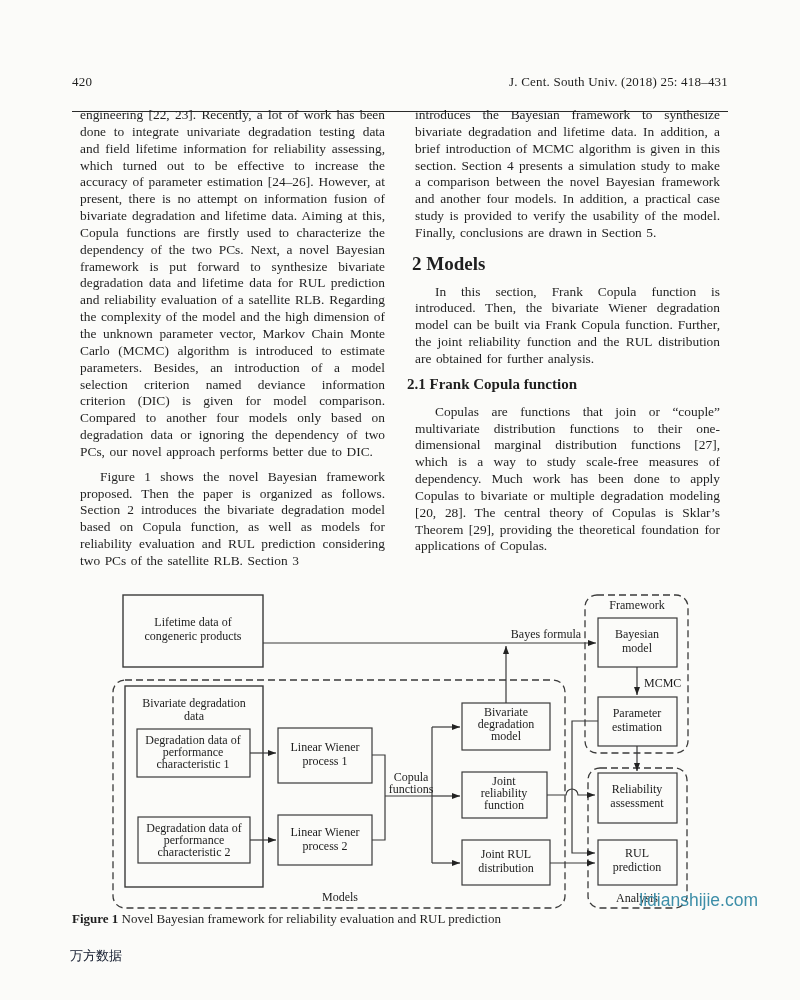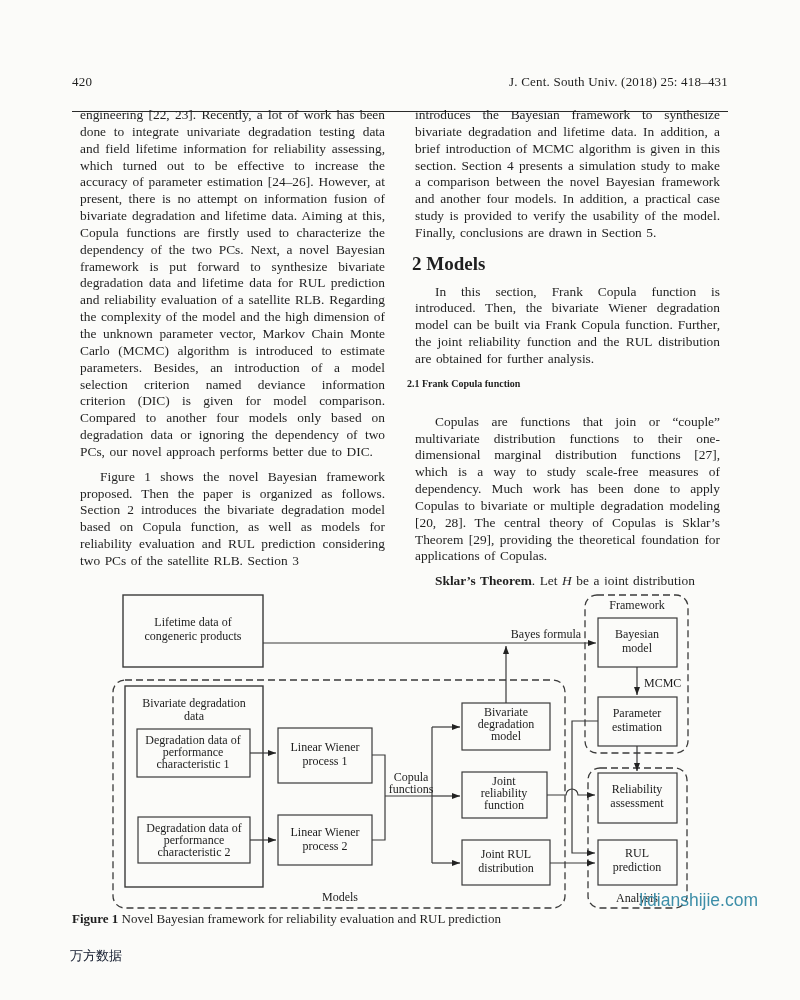--- a/index.html
+++ b/index.html
@@ -17,21 +17,21 @@
     border-bottom:1.6px solid #2a2a2a;padding-bottom:21px;
   }
   .columns{
     position:absolute;left:72px;top:99px;width:656px;height:486px;
     display:flex;justify-content:space-between;overflow:hidden;
   }
   .col{width:321px;font-size:13.4px;line-height:16.85px;text-align:justify;}
   .col p{margin:8px;word-spacing:1.2px;}
   .col p.indent{text-indent:20px;}
   h2.sec{font-size:19px;margin:14px 0 11px 5px;font-weight:bold;}
-  h3.subsec{font-size:10px;margin:8px 0 21px 0;font-weight:bold;}
+  h3.subsec{font-size:15px;margin:8px 0 11px 0;font-weight:bold;}
   .bold{font-weight:bold;}
   .ital{font-style:italic;}
   .figure-wrap{position:absolute;left:60px;top:585px;width:700px;height:326px;}
   svg text{font-family:"Liberation Serif", serif;font-size:12px;fill:#1c1c1c;}
   svg .lab{font-size:12px;}
   .caption{
     position:absolute;left:72px;top:911px;width:620px;font-size:13px;
   }
   .footer-mark{
     position:absolute;left:70px;top:947px;font-size:13px;color:#0f172a;
@@ -56,21 +56,20 @@
     <div class="col">
       <p>engineering [22, 23]. Recently, a lot of work has been done to integrate univariate degradation testing data and field lifetime information for reliability assessing, which turned out to be effective to increase the accuracy of parameter estimation [24–26]. However, at present, there is no attempt on information fusion of bivariate degradation and lifetime data. Aiming at this, Copula functions are firstly used to characterize the dependency of the two PCs. Next, a novel Bayesian framework is put forward to synthesize bivariate degradation data and lifetime data for RUL prediction and reliability evaluation of a satellite RLB. Regarding the complexity of the model and the high dimension of the unknown parameter vector, Markov Chain Monte Carlo (MCMC) algorithm is introduced to estimate parameters. Besides, an introduction of a model selection criterion named deviance information criterion (DIC) is given for model comparison. Compared to another four models only based on degradation data or ignoring the dependency of two PCs, our novel approach performs better due to DIC.</p>
       <p class="indent">Figure 1 shows the novel Bayesian framework proposed. Then the paper is organized as follows. Section 2 introduces the bivariate degradation model based on Copula function, as well as models for reliability evaluation and RUL prediction considering two PCs of the satellite RLB. Section 3</p>
     </div>
     <div class="col">
       <p>introduces the Bayesian framework to synthesize bivariate degradation and lifetime data. In addition, a brief introduction of MCMC algorithm is given in this section. Section 4 presents a simulation study to make a comparison between the novel Bayesian framework and another four models. In addition, a practical case study is provided to verify the usability of the model.  Finally, conclusions are drawn in Section 5.</p>
       <h2 class="sec">2 Models</h2>
       <p class="indent">In this section, Frank Copula function is introduced. Then, the bivariate Wiener degradation model can be built via Frank Copula function. Further, the joint reliability function and the RUL distribution are obtained for further analysis.</p>
       <h3 class="subsec">2.1 Frank Copula function</h3>
       <p class="indent">Copulas are functions that join or “couple” multivariate distribution functions to their one-dimensional marginal distribution functions [27], which is a way to study scale-free measures of dependency. Much work has been done to apply Copulas to bivariate or multiple degradation modeling [20, 28]. The central theory of Copulas is Sklar’s Theorem [29], providing the theoretical foundation for applications of Copulas.</p>
-      <p class="indent"><span class="bold">Sklar’s Theorem</span><span>. Let </span><span class="ital">H</span><span> be a joint distribution</span></p>
     </div>
   </div>
 
   <div class="figure-wrap">
     <svg width="700" height="326" viewBox="0 0 700 326">
       <defs>
         <marker id="arr" markerWidth="9" markerHeight="8" refX="8" refY="3" orient="auto" markerUnits="userSpaceOnUse">
           <path d="M0,0 L8,3 L0,6 z" fill="#222"></path>
         </marker>
       </defs>

